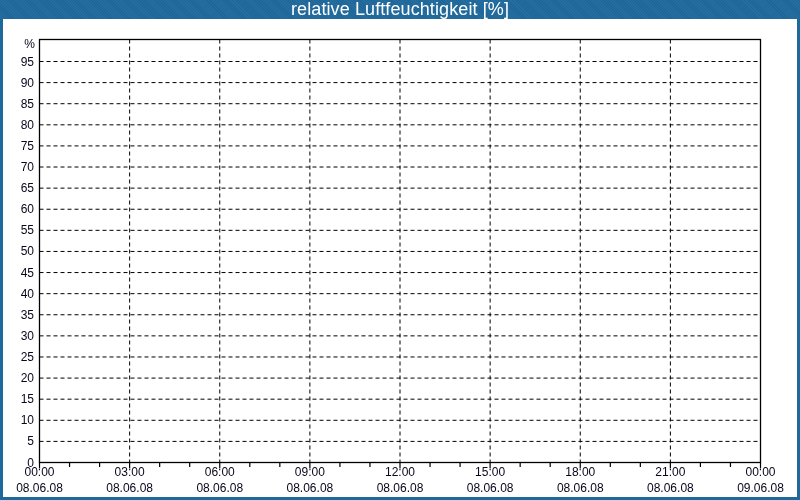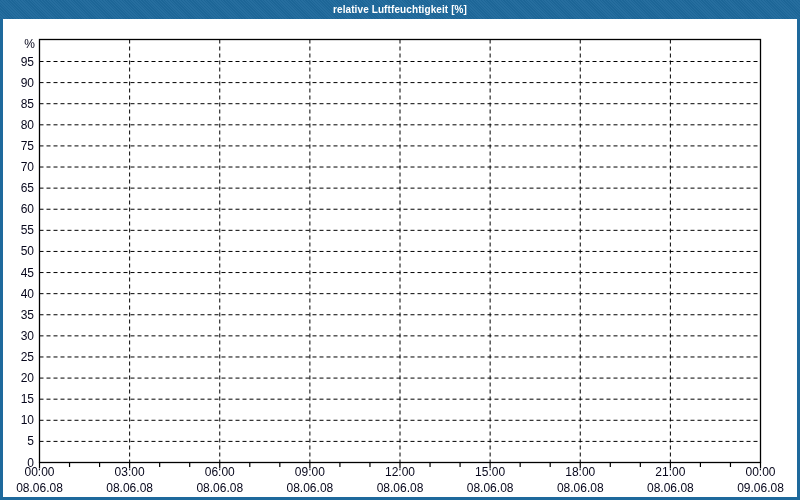--- a/index.html
+++ b/index.html
@@ -39,22 +39,22 @@
     background: #1e699c;
     background-image: repeating-linear-gradient(45deg,
       rgba(255,255,255,0.035) 0px, rgba(255,255,255,0.035) 1px,
       rgba(0,0,0,0.03) 1px, rgba(0,0,0,0.03) 2px);
     display: flex;
     align-items: center;
     justify-content: center;
   }
   .titlebar span {
     color: #ffffff;
-    font-size: 10px;
-    font-weight: bold;
+    font-size: 18px;
+    font-weight: normal;
     line-height: 19px;
     letter-spacing: 0.1px;
   }
   svg text {
     font-family: "Liberation Sans", sans-serif;
     font-size: 12px;
   }
 </style>
 </head>
 <body>

